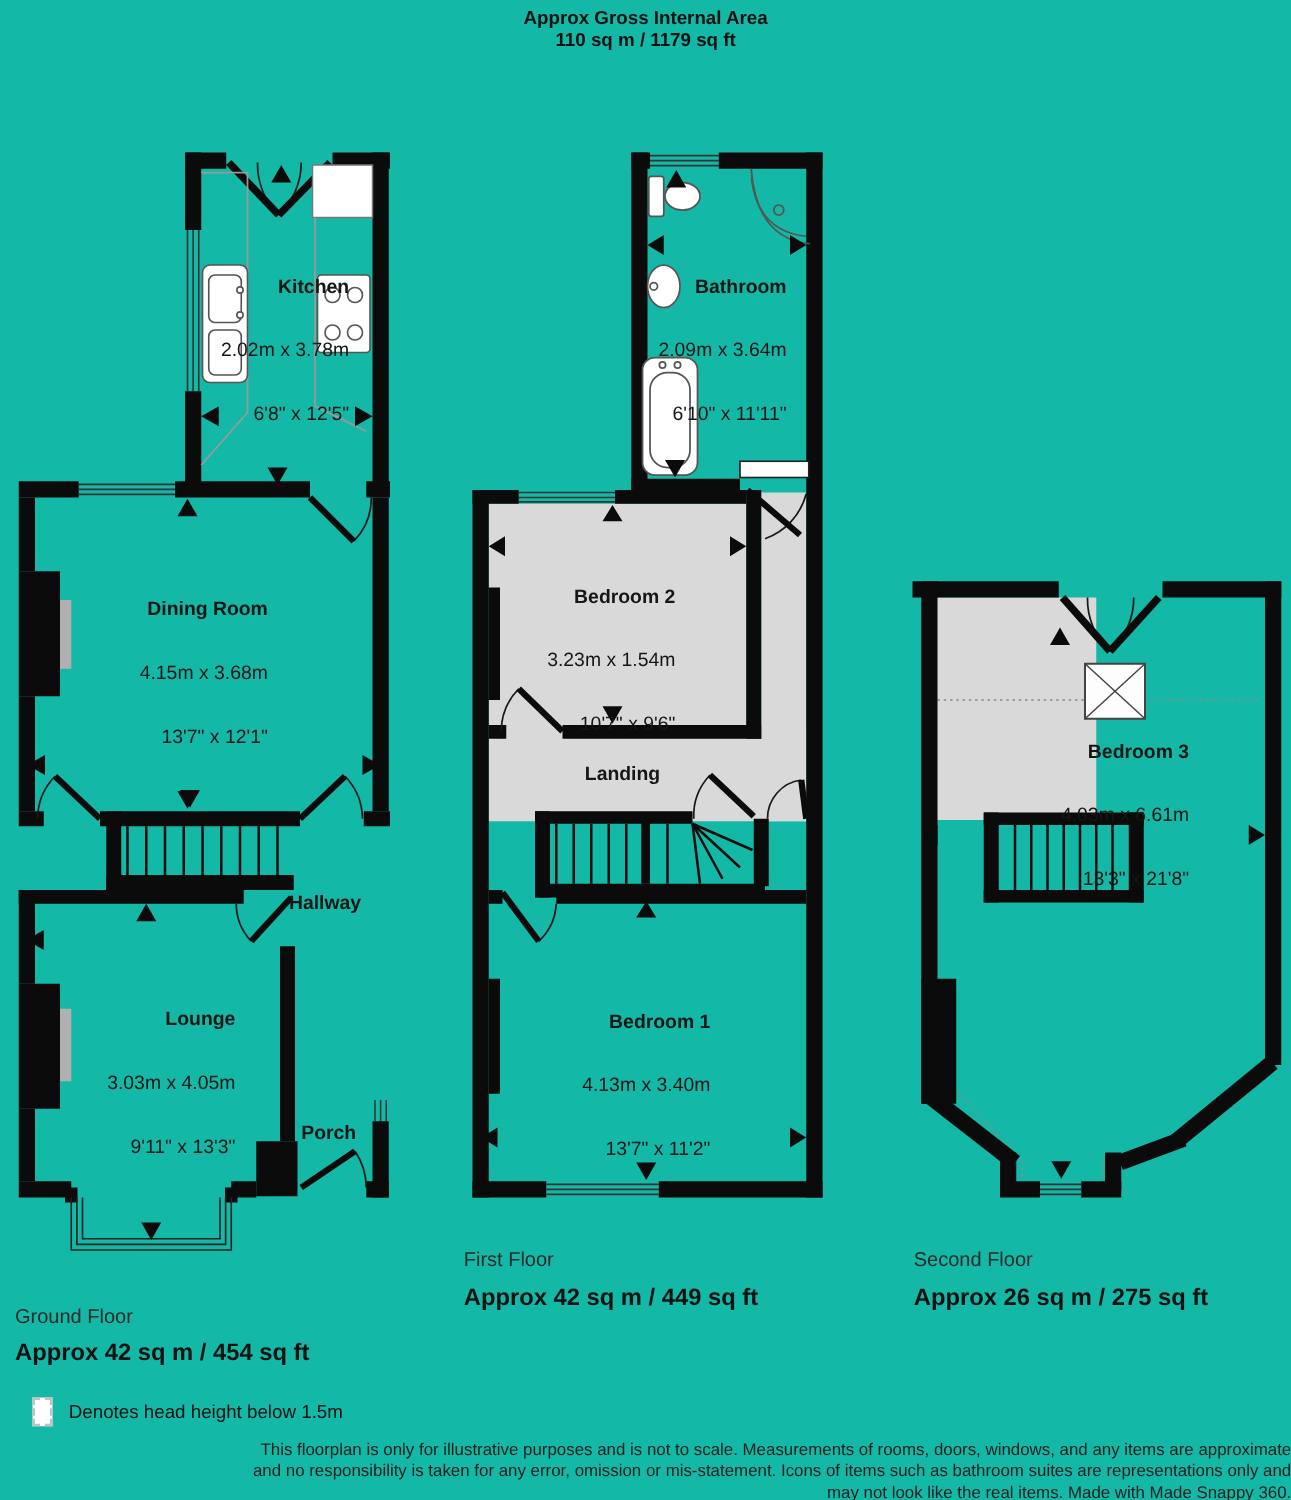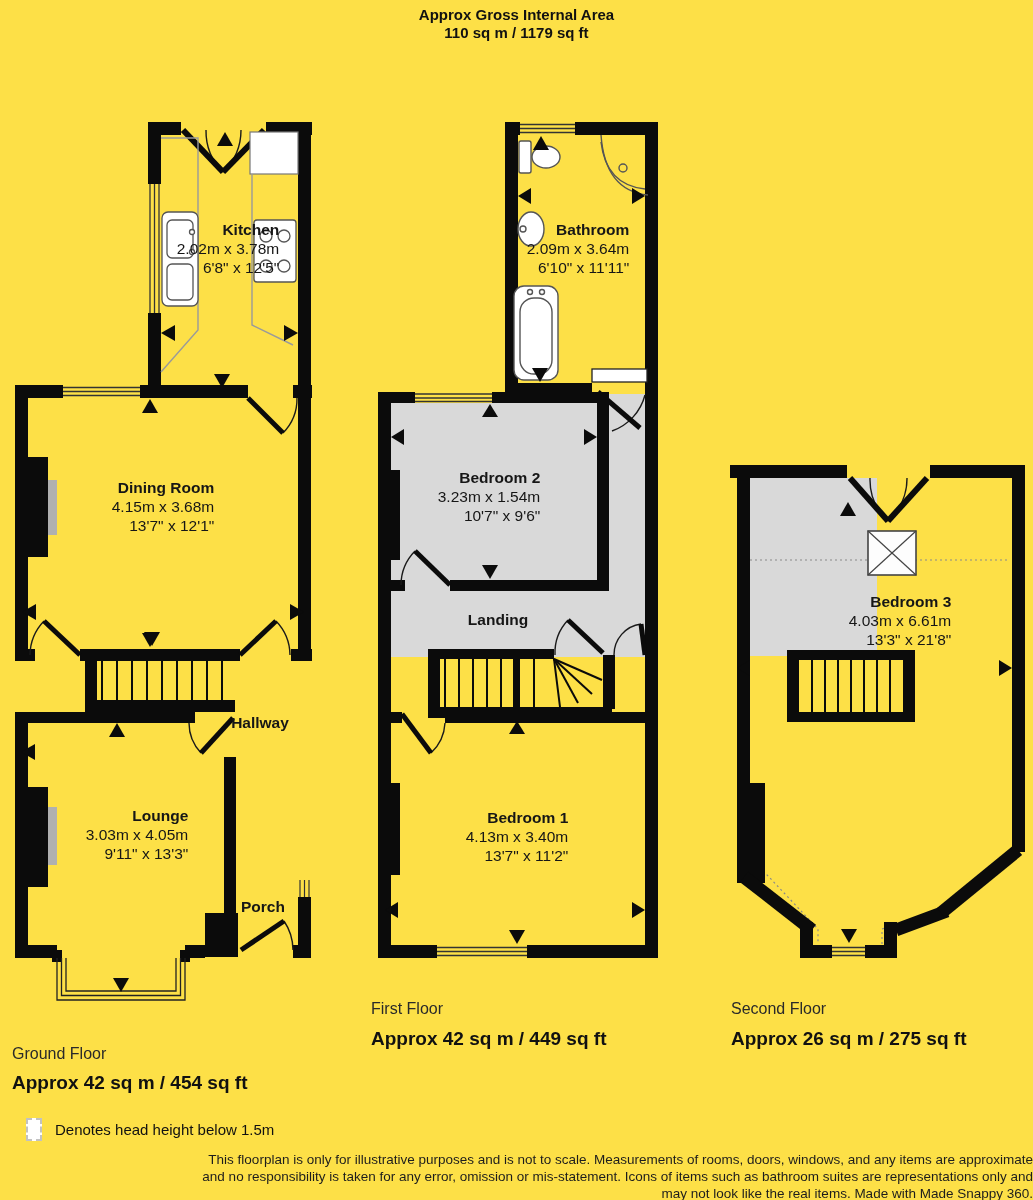--- a/index.html
+++ b/index.html
@@ -1,24 +1,24 @@
 <!DOCTYPE html>
 <html><head>
 <meta charset="utf-8">
 <style>
   html,body{margin:0;padding:0;background:#ffffff;}
   .canvas{
-    position:relative;width:1033px;height:1200px;background:#fde047;
+    position:relative;width:1033px;height:1200px;background:#14b8a6;
     font-family:"Liberation Sans",sans-serif;color:#111;overflow:hidden;
   }
   svg{position:absolute;left:0;top:0;}
   .hdr{position:absolute;left:0;width:100%;text-align:center;font-weight:bold;font-size:15px;color:#111;}
   .room-label{position:absolute;text-align:right;transform:translateX(-50%);line-height:19px;font-size:15.5px;color:#161616;white-space:nowrap;}
   .room-name{font-weight:bold;display:block;}
-  .room-metric,.room-imperial{display:block;}
+  .room-metric,.room-imperial{display:block;margin-top:32px;}
   .floor-title{position:absolute;font-size:16px;color:#2a2a2a;}
   .floor-area{position:absolute;font-size:19px;font-weight:bold;color:#111;}
   .legend-box{position:absolute;left:26px;top:1118px;width:12px;height:19px;border:2px dashed #c2c2c2;background:#fff;}
   .legend-text{position:absolute;left:55px;top:1121px;font-size:15px;color:#111;}
   .disc{position:absolute;left:0;width:100%;text-align:right;font-size:13.5px;color:#1d1d1d;}
 </style>
 </head>
 <body>
 
 <div class="canvas">

